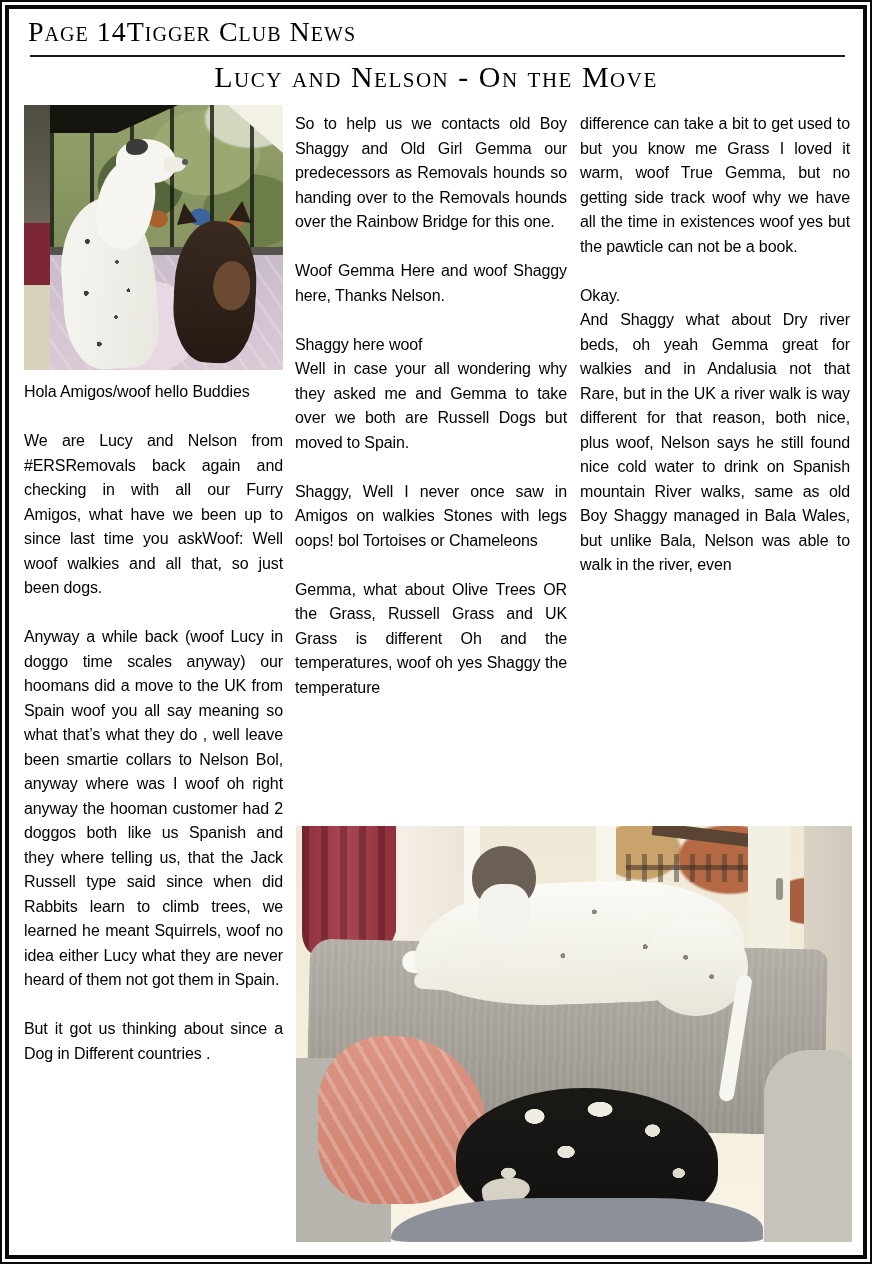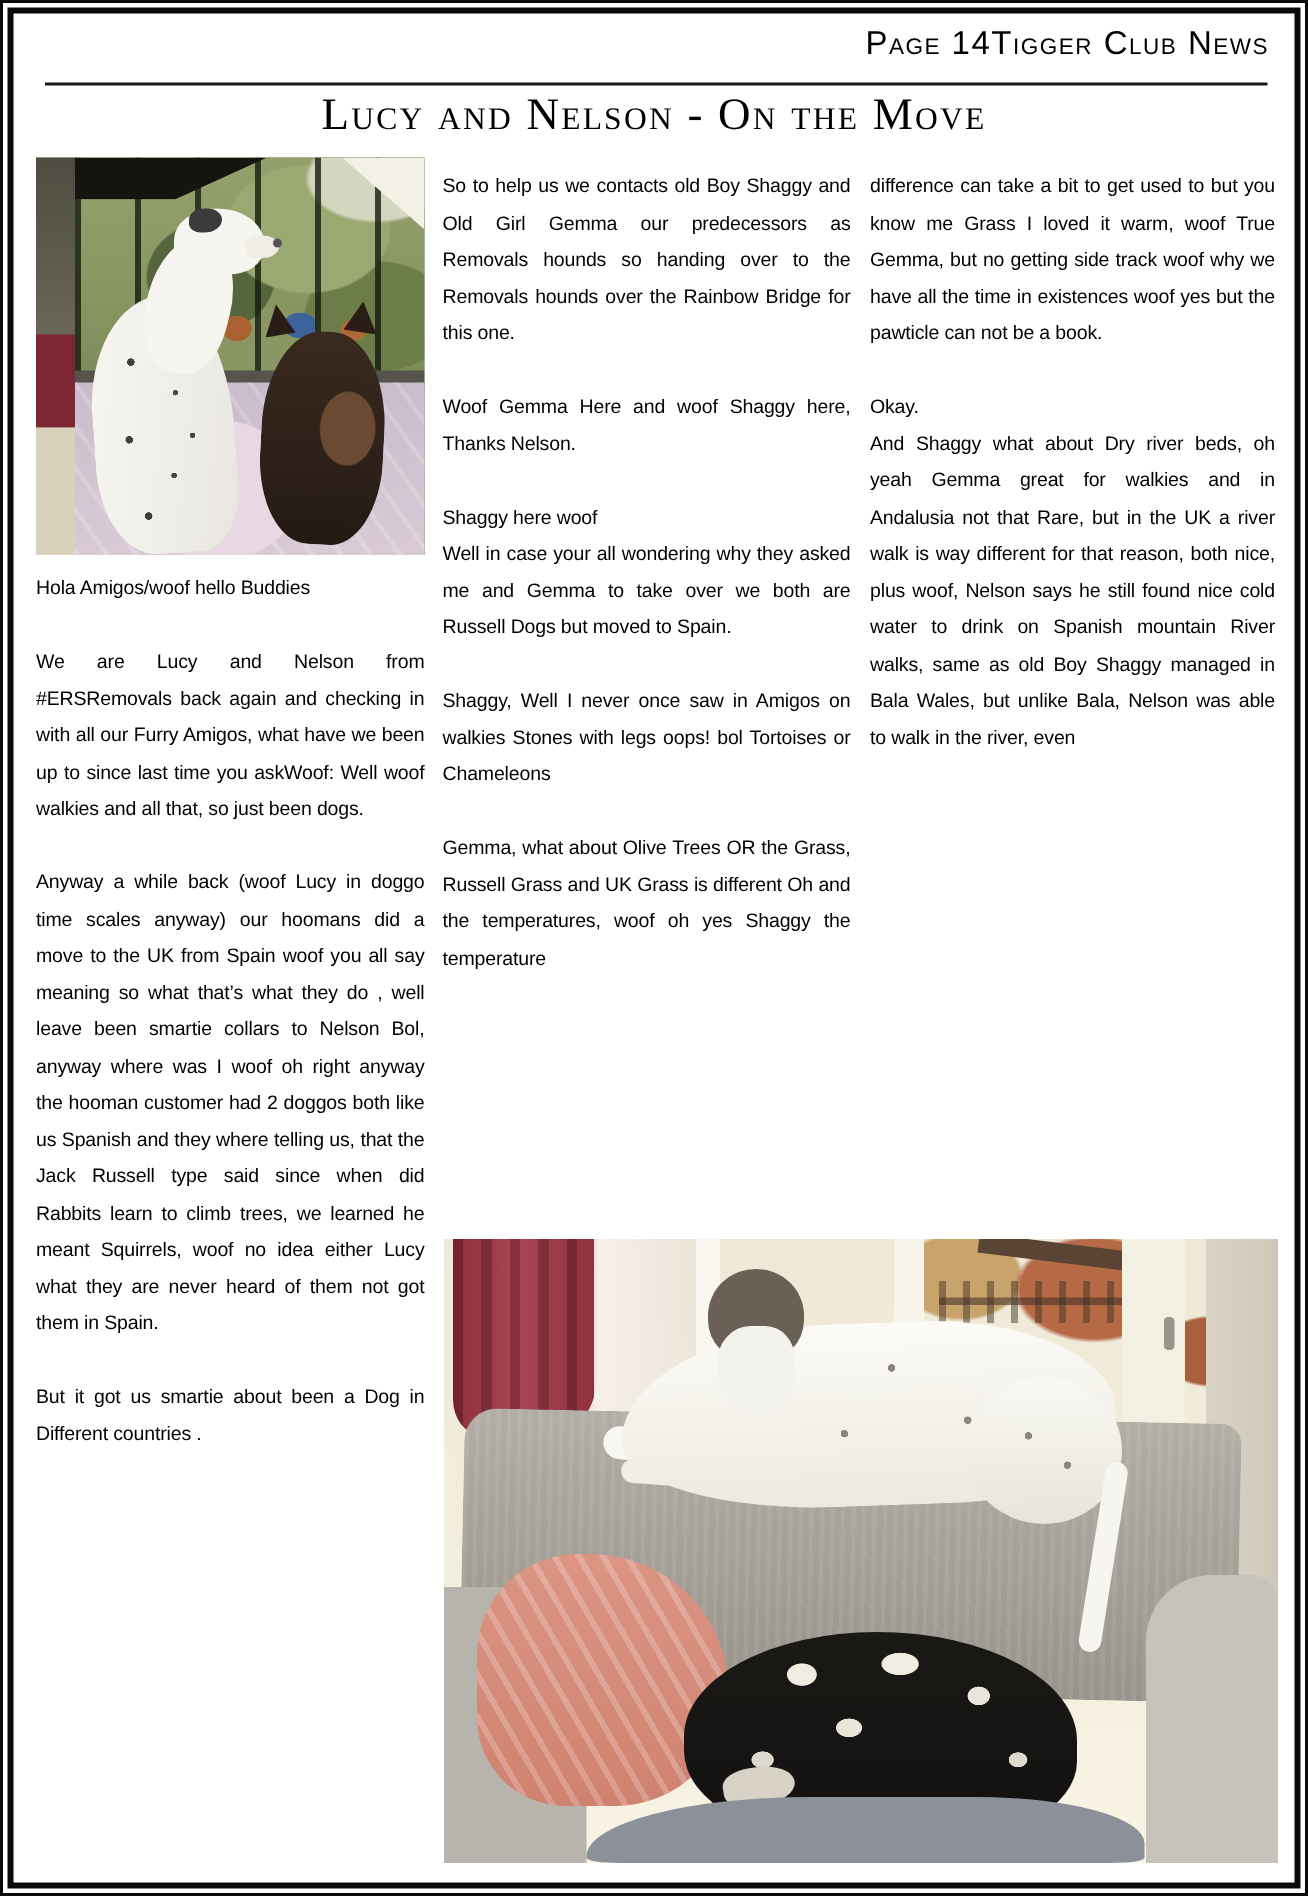--- a/index.html
+++ b/index.html
@@ -2,29 +2,29 @@
 <html><head>
 <meta charset="utf-8">
 <style>
   html,body{margin:0;padding:0;background:#fff;}
   .page{position:relative;width:872px;height:1264px;background:#fff;overflow:hidden;
         font-family:"Liberation Sans",sans-serif;color:#000;}
   .frame-outer{position:absolute;inset:0;border:2px solid #0a0a0a;pointer-events:none;}
   .frame-inner{position:absolute;inset:5px;border:4px solid #0a0a0a;pointer-events:none;}
 
   .header{position:absolute;left:28px;right:26px;top:16px;display:flex;
-          justify-content:flex-end;align-items:baseline;
-          font-family:Liberation Sans, sans-serif;font-variant:small-caps;
-          font-size:22px;letter-spacing:1px;}
+          justify-content:flex-start;align-items:baseline;
+          font-family:Liberation Serif, serif;font-variant:small-caps;
+          font-size:28px;letter-spacing:1px;}
   .header-rule{position:absolute;left:30px;right:27px;top:55px;height:2px;background:#1a1a1a;}
   .title{position:absolute;left:0;right:0;top:60px;margin:0;text-align:center;
          font-family:"Liberation Serif",serif;font-variant:small-caps;font-weight:normal;
          font-size:30px;letter-spacing:1.5px;}
 
-  .col{position:absolute;text-align:justify;font-size:13px;line-height:24.5px;
+  .col{position:absolute;text-align:justify;font-size:16px;line-height:24.5px;
        letter-spacing:-0.1px;}
   .col p{margin:0 0 24.5px 0;}
   .col p.tight{margin-bottom:0;}
   .col1{left:24px;top:105px;width:259px;}
   .col2{left:295px;top:112px;width:272px;}
   .col3{left:580px;top:112px;width:270px;}
 
   
   .photo{position:relative;overflow:hidden;}
   .photo *{position:absolute;}
@@ -188,21 +188,21 @@
       <i class="p1-dog-white-body"></i>
       <i class="p1-dog-white-neck"></i>
       <i class="p1-dog-white-head"></i>
       <i class="p1-white-ear"></i>
       <i class="p1-white-muzzle"></i>
       <i class="p1-white-nose"></i>
     </div>
     <p>Hola Amigos/woof hello Buddies</p>
     <p>We are Lucy and Nelson from #ERSRemovals back again and checking in with all our Furry Amigos, what have we been up to since last time you askWoof: Well woof walkies and all that, so just been dogs.</p>
     <p>Anyway a while back (woof Lucy in doggo time scales anyway) our hoomans did a move to the UK from Spain woof you all say meaning so what that’s what they do , well leave been smartie collars to Nelson Bol, anyway where was I woof oh right anyway the hooman customer had 2 doggos both like us Spanish and they where telling us, that the Jack Russell type said since when did Rabbits learn to climb trees, we learned he meant Squirrels, woof no idea either Lucy what they are never heard of them not got them in Spain.</p>
-    <p>But it got us smartie about been a Dog in Different countries .</p>
+    <p>But it got us thinking about since a Dog in Different countries .</p>
   </div>
 
   <div class="col col2">
     <p>So to help us we contacts old Boy Shaggy and Old Girl Gemma our predecessors as Removals hounds so handing over to the Removals hounds over the Rainbow Bridge for this one.</p>
     <p>Woof Gemma Here and woof Shaggy here, Thanks Nelson.</p>
     <p class="tight">Shaggy here woof</p>
     <p>Well in case your all wondering why they asked me and Gemma to take over we both are Russell Dogs but moved to Spain.</p>
     <p>Shaggy, Well I never once saw in Amigos on walkies Stones with legs oops! bol Tortoises or Chameleons</p>
     <p>Gemma, what about Olive Trees OR the Grass, Russell Grass and UK Grass is different Oh and the temperatures, woof oh yes Shaggy the temperature</p>
   </div>

